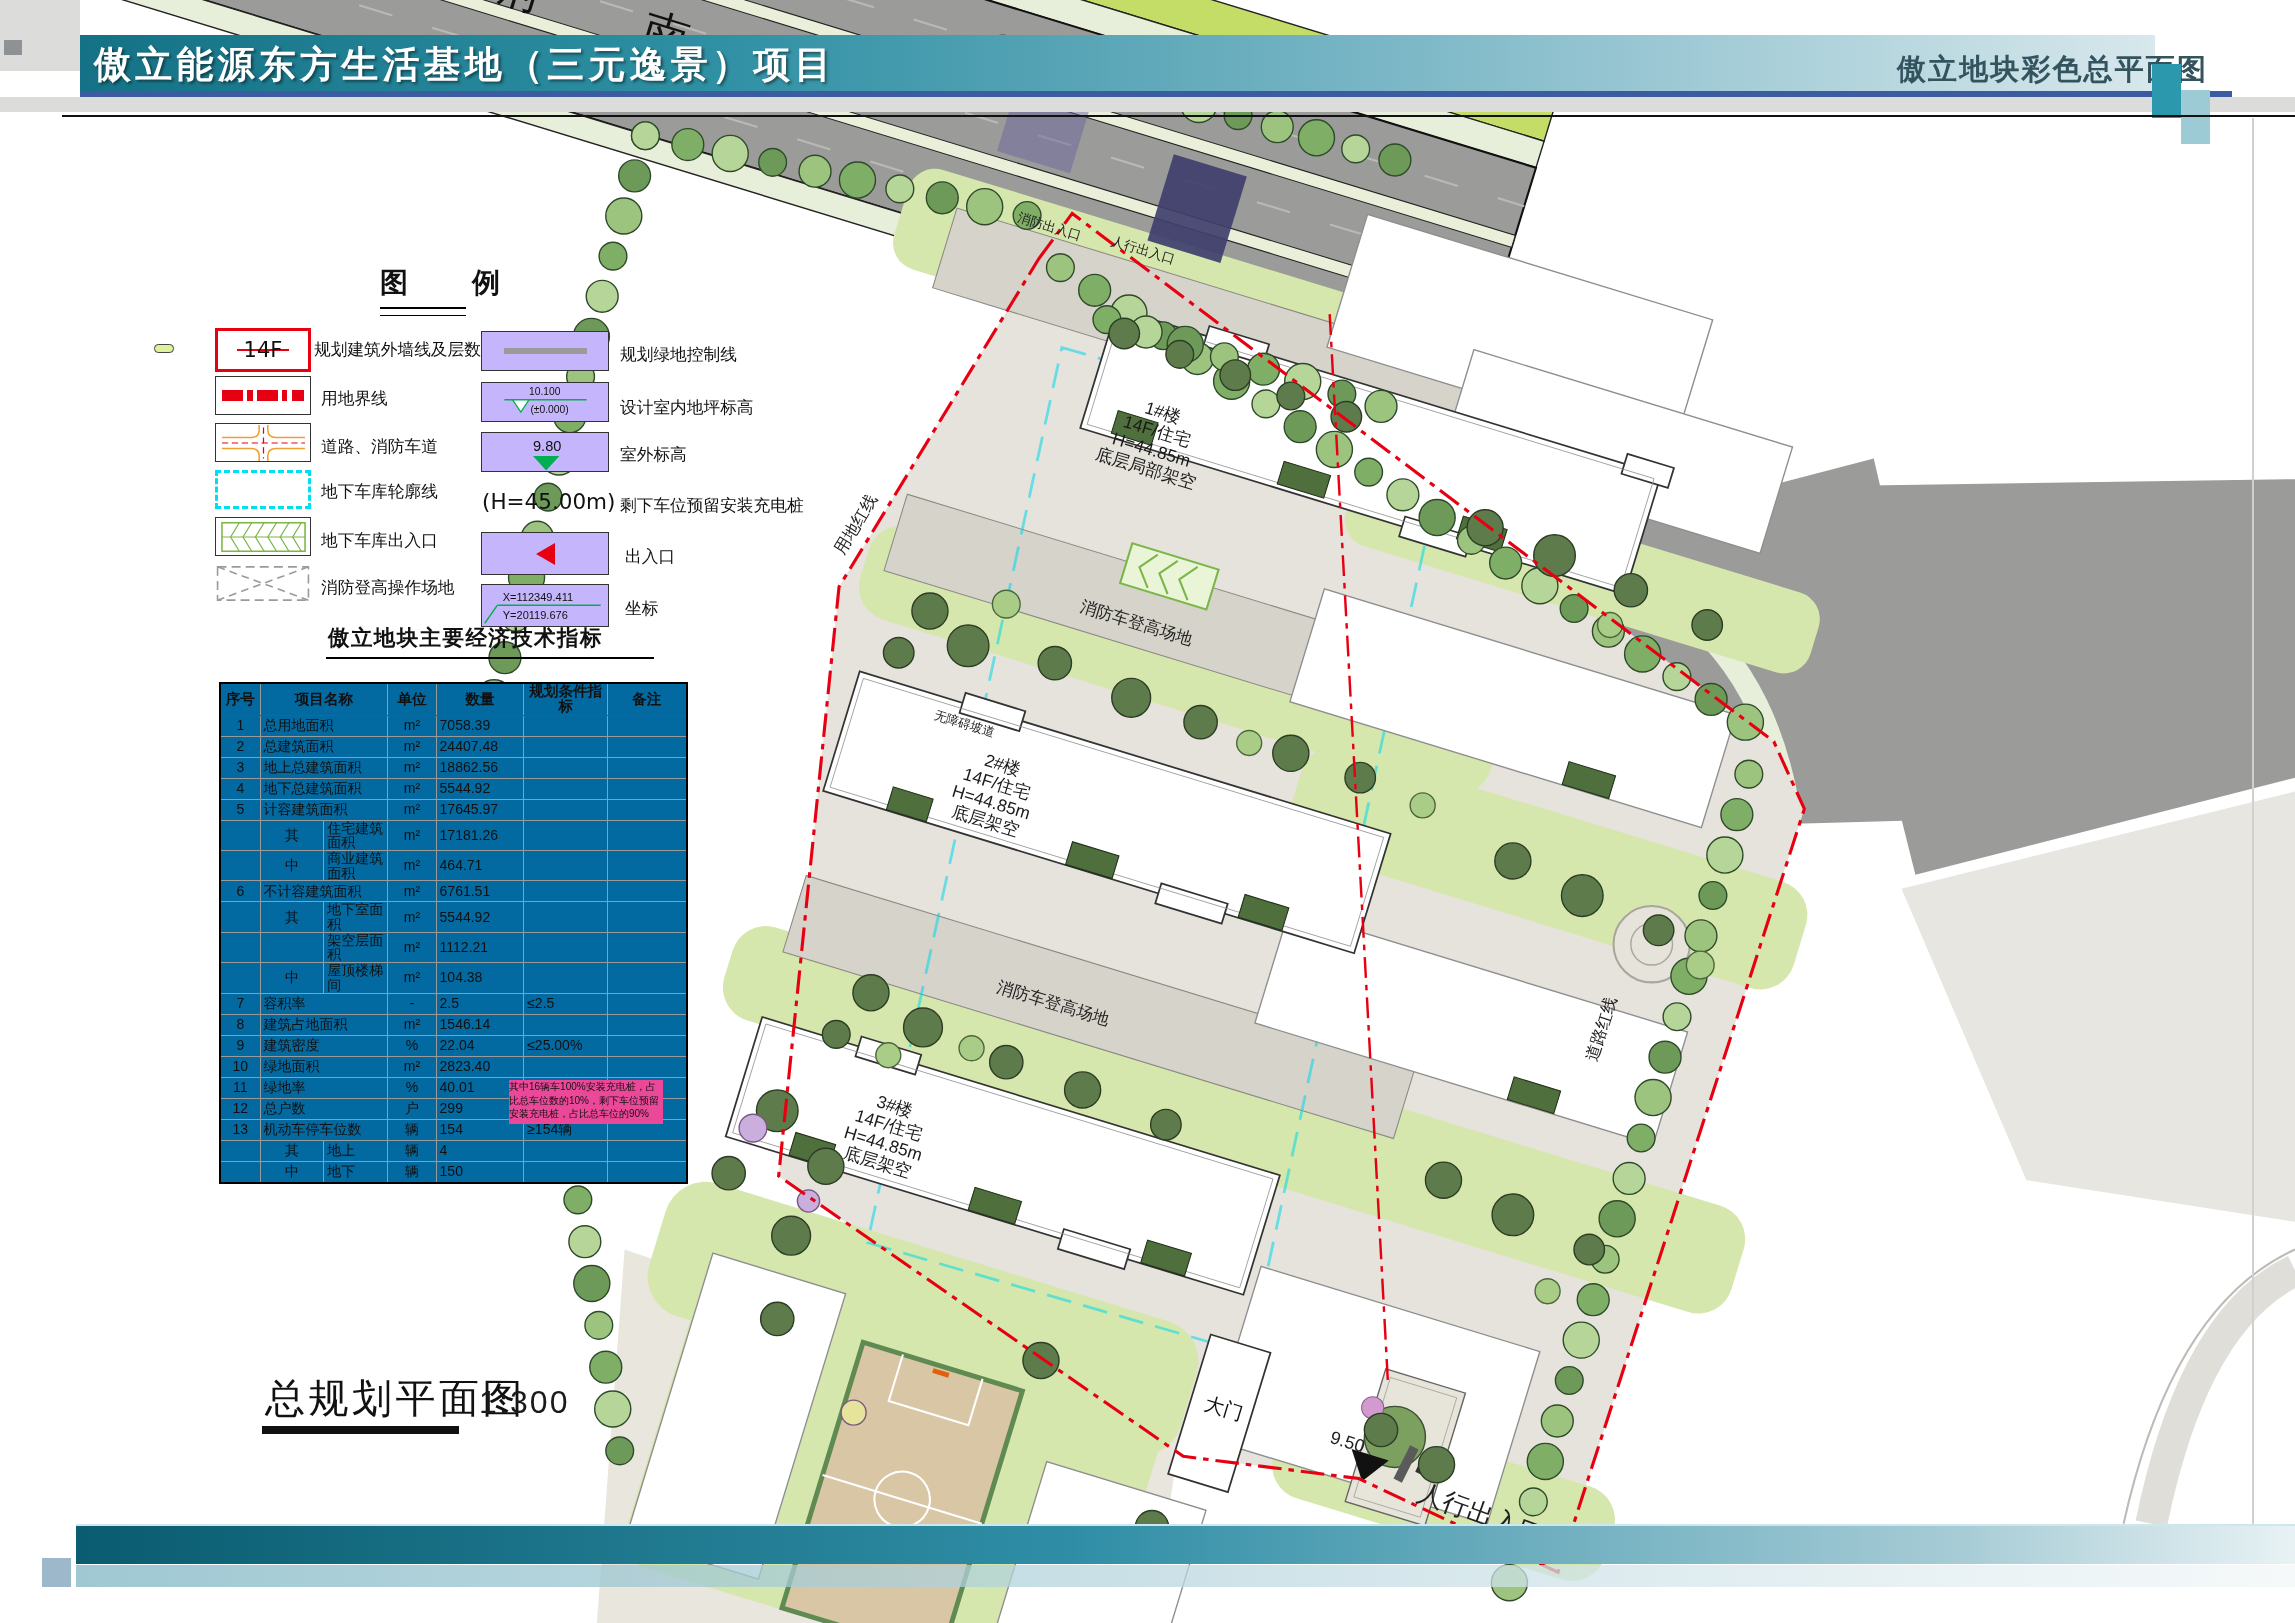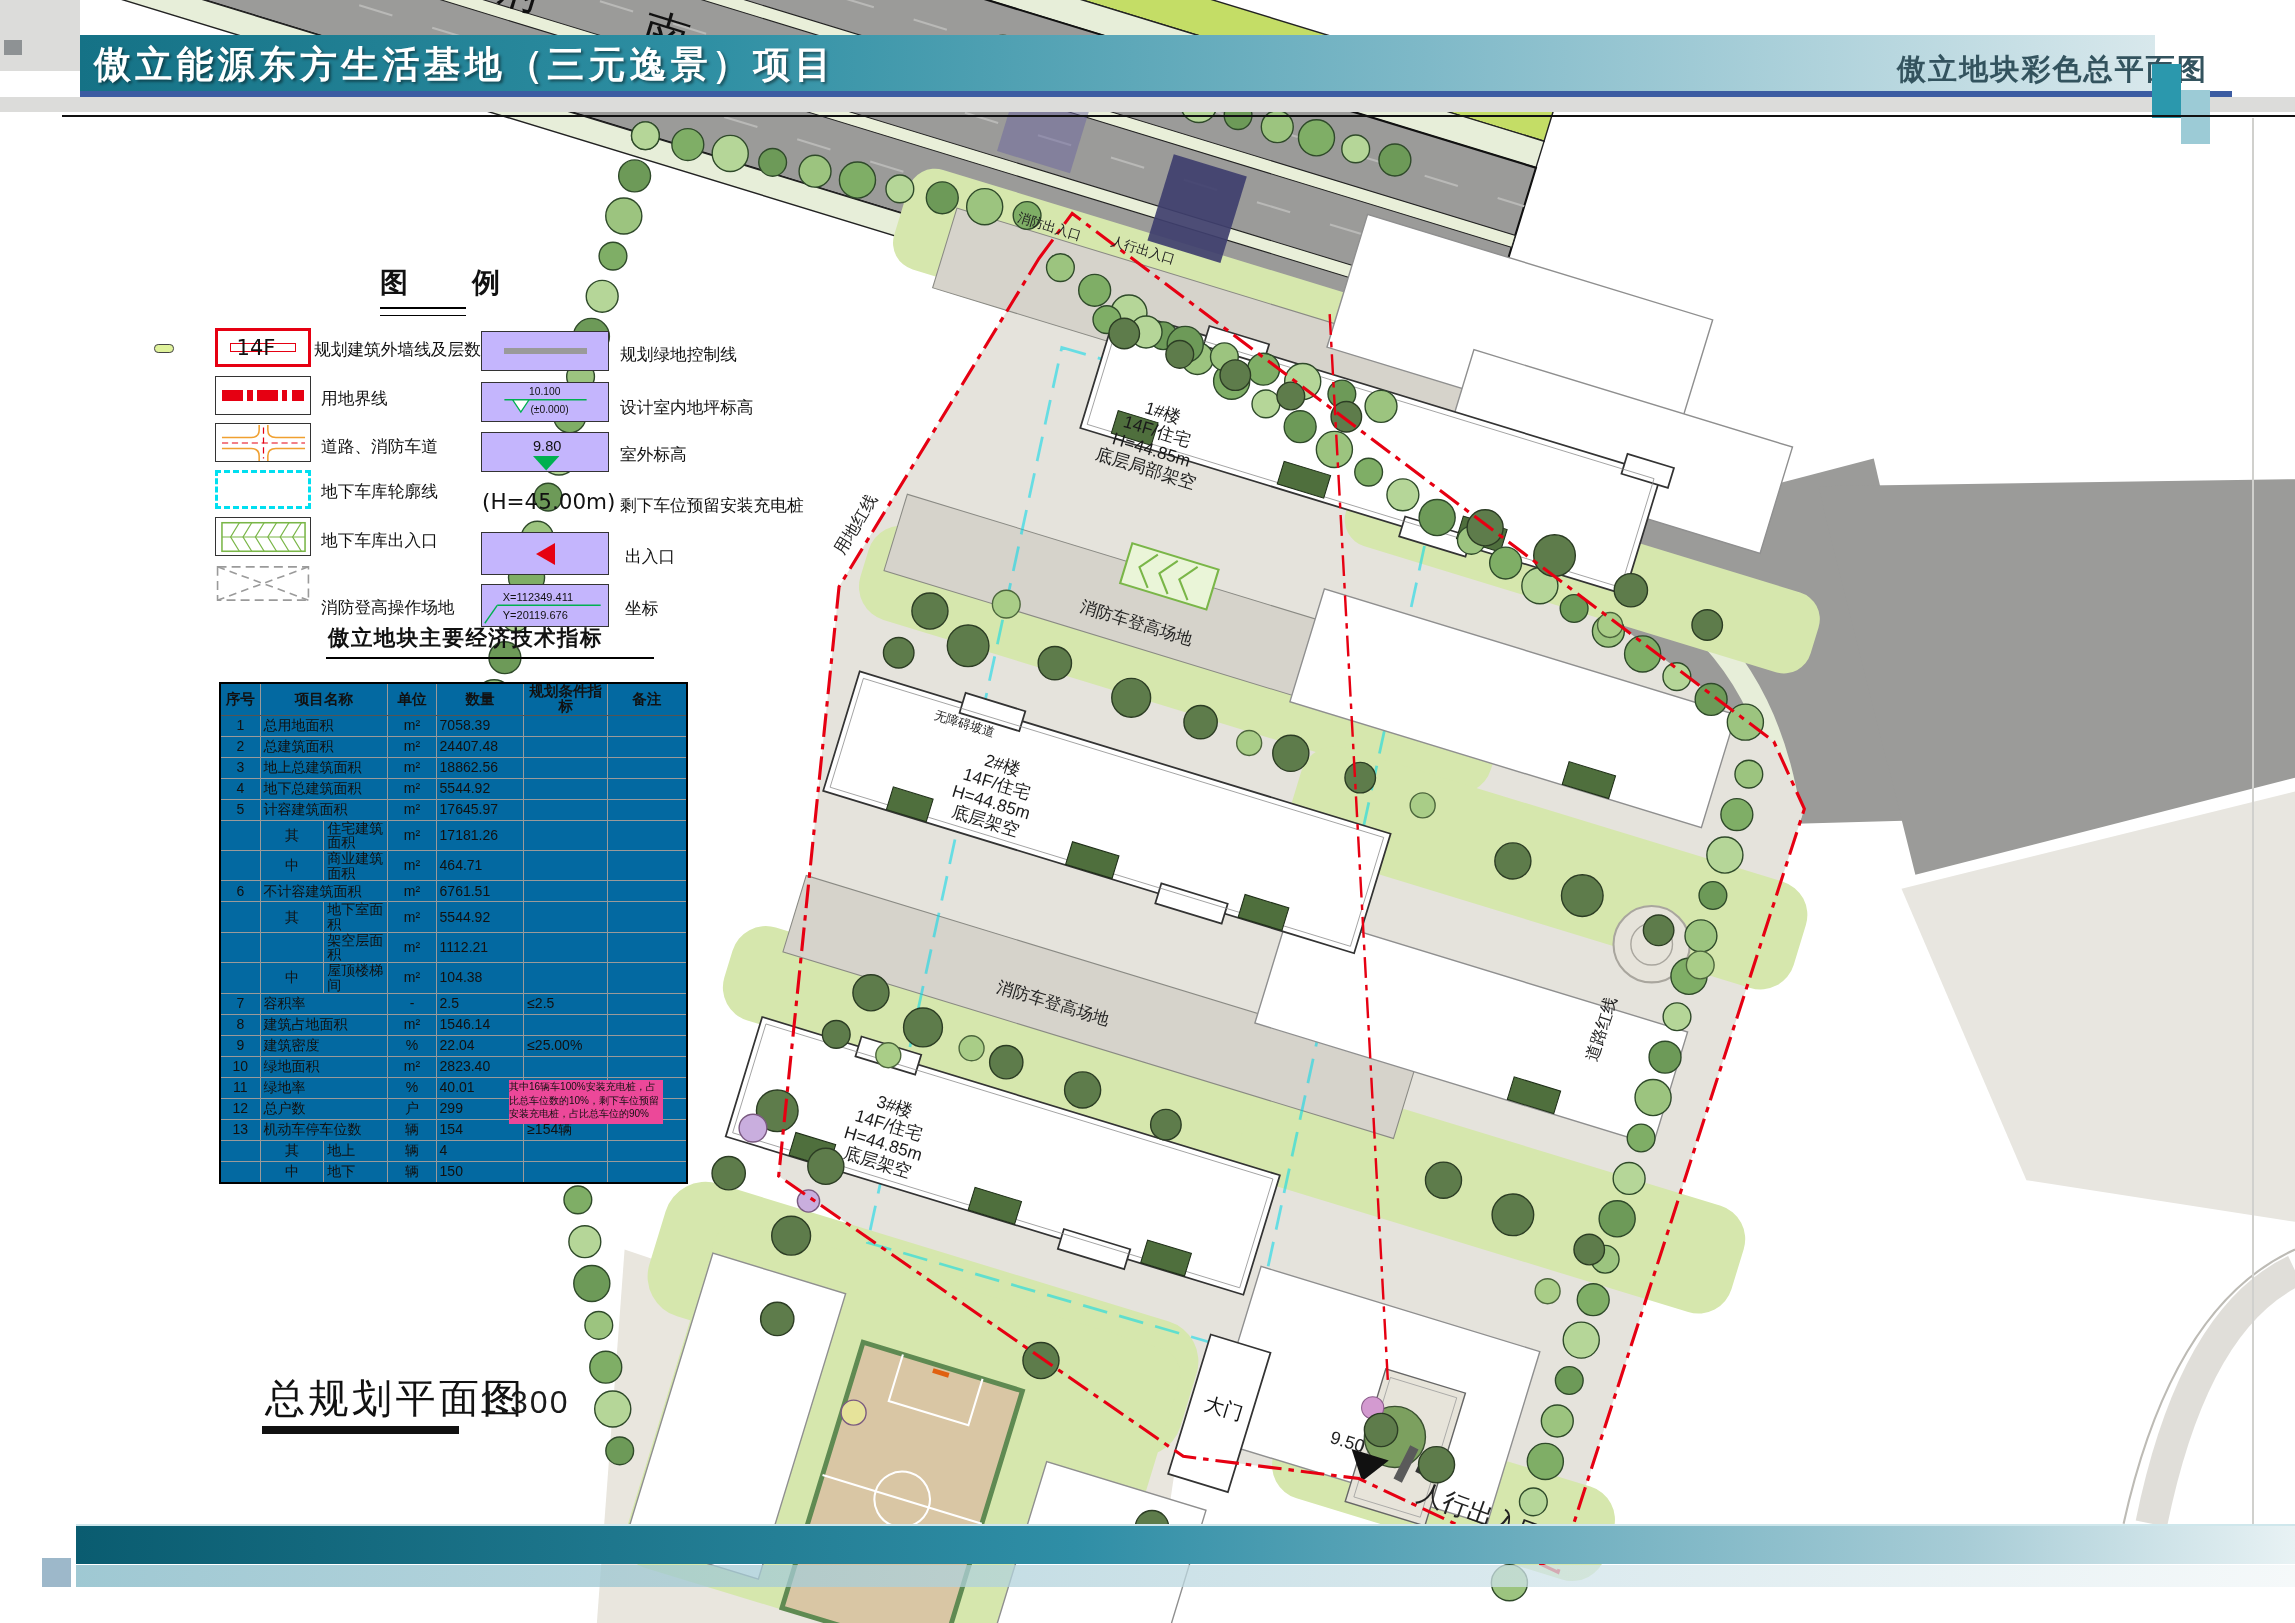--- a/index.html
+++ b/index.html
@@ -22,21 +22,21 @@
   .frame-rightline{left:2252px;top:118px;width:2.1px;height:1406px;background:#d0d0cd;}
   
   .lg-title{left:380px;top:264px;font-size:28px;font-weight:bold;letter-spacing:18px;}
   .lg-underline{left:380px;top:307px;width:86px;height:6.2px;border-top:2.8px solid #000;border-bottom:1.4px solid #000;}
   .lg-cap{left:154px;top:344px;width:18px;height:7px;background:#dff29b;border:1.4px solid #444;border-radius:4.2px;}
   .lg-box{position:absolute;left:215px;width:96px;height:39px;background:#fff;border:1.4px solid #333;
      display:flex;align-items:center;justify-content:center;box-sizing:border-box;}
   .lg-box2{position:absolute;left:481px;width:128px;height:40px;background:#c4b5fd;border:1.4px solid #333;
      display:flex;align-items:center;justify-content:center;box-sizing:border-box;}
   .lg-lab{position:absolute;font-size:16.7px;white-space:nowrap;}
-  .box-14f{border:3.5px solid #e60012;padding:12px;}
+  .box-14f{border:3.5px solid #e60012;padding:19px;}
   .box-14f .inner{border:1.4px solid #e60012;width:100%;height:100%;display:flex;align-items:center;box-sizing:border-box;}
   .t-14f{font-size:21px;padding-left:5.6px;font-family:"DejaVu Sans",sans-serif;font-weight:400;}
   .stripe-red{width:82px;height:10.4px;
      background:repeating-linear-gradient(90deg,#e60012 0 21px,#fff 21px 25px,#e60012 25px 30.5px,#fff 30.5px 35px);}
   .box-cyan{border:3.5px dashed #00dff0;background:#fff;}
   .graybar{width:83px;height:6.2px;background:#9a9a9a;}
   .hval{font-size:21.5px;font-family:"DejaVu Sans",sans-serif;}
   .tri-red{width:0;height:0;border-top:11.8px solid transparent;border-bottom:11.8px solid transparent;border-right:19.4px solid #e60012;}
   
   .ind-title{left:328px;top:623px;font-size:21.5px;font-weight:bold;letter-spacing:1.4px;}
@@ -460,21 +460,21 @@
   </div>
   <div class="abs lg-lab" style="left:321px;top:529px;">地下车库出入口</div>
 
   <div class="lg-box" style="top:564px;border:none;">
     <svg width="96" height="39" viewBox="0 0 150 60">
       <rect x="4" y="4" width="142" height="52" fill="#fff" stroke="#9a9a9a" stroke-width="2.5" stroke-dasharray="14 8"></rect>
       <line x1="4" y1="4" x2="146" y2="56" stroke="#9a9a9a" stroke-width="2.5" stroke-dasharray="12 8"></line>
       <line x1="146" y1="4" x2="4" y2="56" stroke="#9a9a9a" stroke-width="2.5" stroke-dasharray="12 8"></line>
     </svg>
   </div>
-  <div class="abs lg-lab" style="left:321px;top:576px;margin-top:20px;">消防登高操作场地</div>
+  <div class="abs lg-lab" style="left:321px;top:576px;">消防登高操作场地</div>
 
   <div class="lg-box2" style="top:331px;">
       <div class="graybar"></div>
     </div>
   <div class="abs lg-lab" style="left:620px;top:343px;">规划绿地控制线</div>
 
   <div class="lg-box2" style="top:382px;">
     <svg width="125" height="37" viewBox="0 0 180 54">
       <text x="66" y="16" font-size="15" fill="#111">10.100</text>
       <line x1="30" y1="23" x2="150" y2="23" stroke="#00b050" stroke-width="2"></line>

